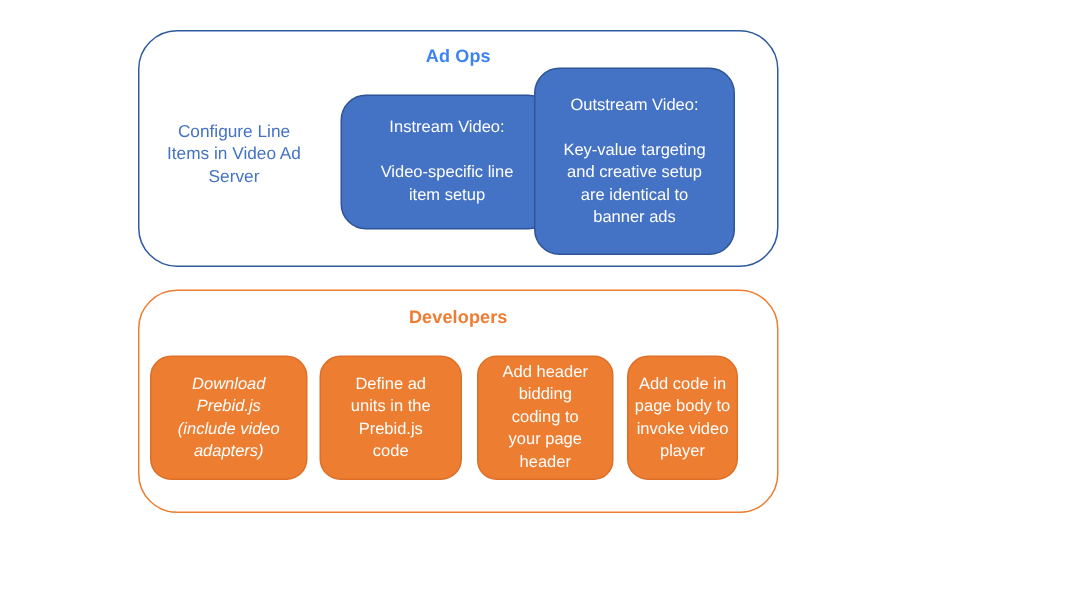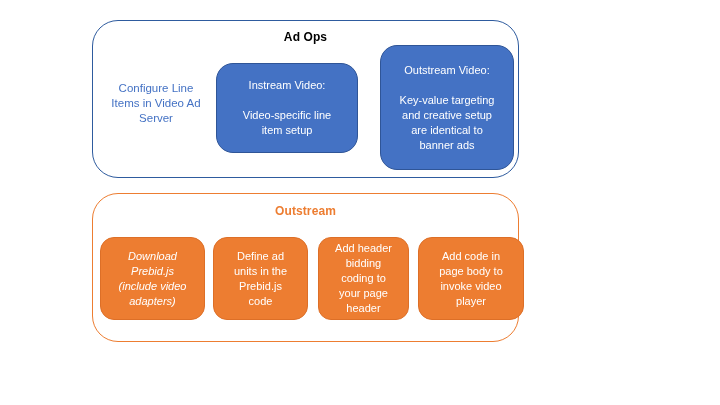--- a/index.html
+++ b/index.html
@@ -32,21 +32,21 @@
     border: 1.5px solid #ed7d31;
   }
   .group-title {
     position: absolute;
     width: 100%;
     text-align: center;
     font-weight: bold;
     font-size: 12px;
     letter-spacing: 0.1px;
   }
-  .group-title.adops-title { top: 9px; color: #000000; }
+  .group-title.adops-title { top: 9px; color: #3b82f6; }
   .group-title.devs-title  { top: 10px; color: #ed7d31; }
   .side-note {
     position: absolute;
     left: 100px; top: 81px;
     width: 112px;
     text-align: center;
     color: #4472c4;
     font-size: 11.5px;
     line-height: 15px;
     white-space: pre-line;
@@ -67,26 +67,26 @@
   .node.blue {
     background: #4472c4;
     border: 1px solid #2f5597;
     border-radius: 17px;
   }
   .node.orange {
     background: #ed7d31;
     border: 1px solid #dd6f27;
     border-radius: 14px;
   }
-  .node.instream  { left: 216px; top: 63px;  width: 142px; height: 90px;  }
-  .node.outstream { left: 380px; top: 45px;  width: 134px; height: 125px; }
+  .node.instream  { left: 227px; top: 63px;  width: 142px; height: 90px;  }
+  .node.outstream { left: 356px; top: 45px;  width: 134px; height: 125px; }
   .node.dev1 { left: 100px; top: 237px; width: 105px; height: 83px; font-style: italic; }
   .node.dev2 { left: 213px; top: 237px; width: 95px;  height: 83px; }
   .node.dev3 { left: 318px; top: 237px; width: 91px;  height: 83px; border-radius: 13px; }
-  .node.dev4 { left: 418px; top: 237px; width: 106px;  height: 83px; }
+  .node.dev4 { left: 418px; top: 237px; width: 74px;  height: 83px; }
 </style>
 </head>
 <body>
 
 <div class="canvas">
 
   <div class="group-container adops">
     <div class="group-title adops-title">Ad Ops</div>
   </div>
 
@@ -100,21 +100,21 @@
 item setup</div>
 
   <div class="node blue outstream">Outstream Video:
 
 Key-value targeting
 and creative setup
 are identical to
 banner ads</div>
 
   <div class="group-container devs">
-    <div class="group-title devs-title">Outstream</div>
+    <div class="group-title devs-title">Developers</div>
   </div>
 
   <div class="node orange dev1">Download
 Prebid.js
 (include video
 adapters)</div>
 
   <div class="node orange dev2">Define ad
 units in the
 Prebid.js

